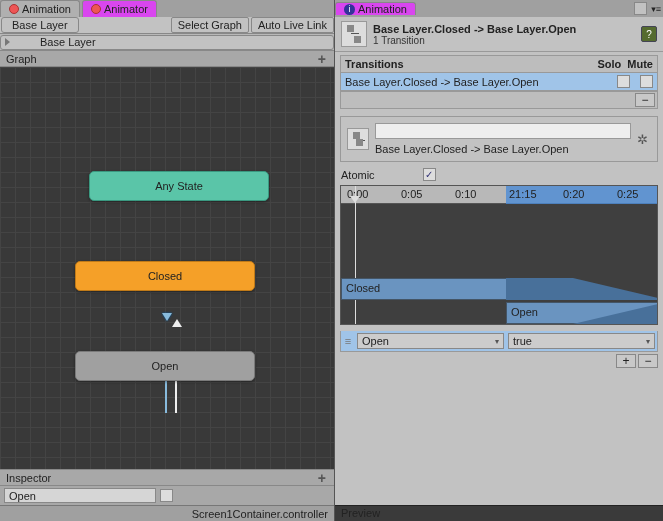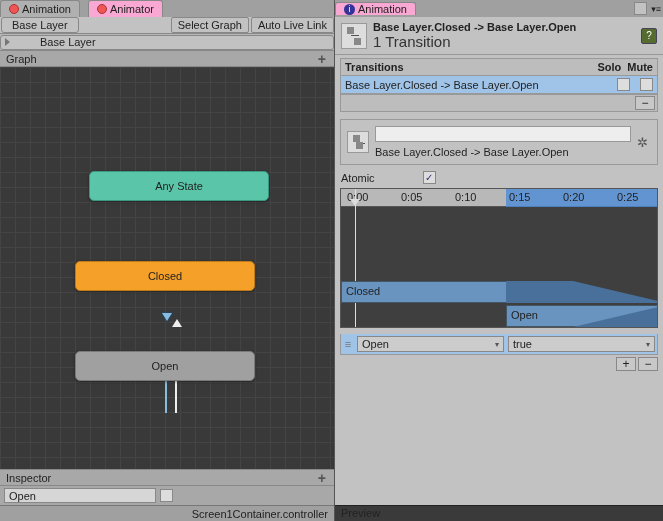--- a/index.html
+++ b/index.html
@@ -3,22 +3,22 @@
 <meta charset="utf-8">
 <style>
 *{box-sizing:border-box;margin:0;padding:0;font-family:Arial,sans-serif;font-size:11px;color:#222}
 body{background:#a0a0a0;width:663px;height:521px;overflow:hidden;position:relative}
 .root{display:flex;width:100%;height:100%}
 .left{width:335px;display:flex;flex-direction:column;border-right:1px solid #555;background:#a0a0a0}
 .right{flex:1;display:flex;flex-direction:column;background:#c2c2c2}
 
 
 .tabrow{display:flex;align-items:stretch;height:17px;background:#a0a0a0}
-.tab{display:flex;align-items:center;gap:3px;padding:0 8px;background:#b0b0b0;border:1px solid #888;border-bottom:none;border-radius:3px 3px 0 0;margin-right:8px;cursor:pointer}
-.tab.active{background:#f9a8d4}
+.tab{display:flex;align-items:center;gap:3px;padding:0 8px;background:#b0b0b0;border:1px solid #888;border-bottom:none;border-radius:3px 3px 0 0;margin-right:2px;cursor:pointer}
+.tab.active{background:#d946ef}
 .tab .ico{width:10px;height:10px;border-radius:50%}
 .clockico{background:#e55;border:1px solid #a33}
 .personico{background:#e55;border:1px solid #a33}
 .helpico{background:#339;color:#fff;border-radius:50%;width:11px;height:11px;font-size:9px;display:flex;align-items:center;justify-content:center}
 
 .toolbar{display:flex;align-items:center;height:17px;background:#c2c2c2;border-bottom:1px solid #888}
 .crumb{padding:1px 10px;background:#c2c2c2;border:1px solid #888;border-radius:3px;margin:0 1px;cursor:pointer}
 .tbtn{padding:1px 6px;border:1px solid #888;background:#c2c2c2;border-radius:2px;margin-left:2px;cursor:pointer}
 
 .layerbar{display:flex;align-items:center;height:17px;background:#b8b8b8;border-bottom:1px solid #888}
@@ -51,21 +51,21 @@
 .rlock{width:13px;height:13px;border:1px solid #888;background:#c2c2c2;margin-right:2px;cursor:pointer}
 .popmenu{font-size:9px;padding:0 2px;cursor:pointer}
 
 .insphdr{display:flex;align-items:center;gap:6px;padding:4px 6px;background:#c2c2c2;border-bottom:1px solid #999}
 .transico{width:26px;height:26px;background:#ddd;border:1px solid #999;position:relative}
 .transico::before{content:"";position:absolute;top:3px;left:5px;width:7px;height:7px;background:#888}
 .transico::after{content:"";position:absolute;bottom:3px;right:5px;width:7px;height:7px;background:#888}
 .transico .arr{position:absolute;top:11px;left:9px;width:8px;height:1px;background:#555}
 .hdrtxt{flex:1}
 .hdrtxt .t1{font-weight:bold}
-.hdrtxt .t2{font-size:15px;color:#333}
+.hdrtxt .t2{font-size:10px;color:#333}
 .helpbtn{width:16px;height:16px;background:#556b2f;color:#fff;border:1px solid #445;border-radius:2px;display:flex;align-items:center;justify-content:center;font-size:10px}
 
 .section{margin:3px 5px;background:#c2c2c2}
 .sechead{display:flex;align-items:flex-start;padding:2px 4px;background:#bdbdbd;border:1px solid #999;font-weight:bold}
 .sechead .sp{flex:1}
 .translist{border:1px solid #999;border-top:none}
 .trow{display:flex;align-items:center;padding:2px 4px;background:#a0c4e8;border-bottom:1px solid #999}
 .trow .sp{flex:1}
 .minibtns{display:flex;justify-content:flex-end;padding:1px 2px;background:#bdbdbd;border:1px solid #999;border-top:none}
 .mini{width:20px;height:14px;border:1px solid #888;background:#c8c8c8;display:flex;align-items:center;justify-content:center;font-size:12px;cursor:pointer}
@@ -218,21 +218,21 @@
       <span>Atomic</span>
       <span class="checkbox on"></span>
     </div>
 
     <div class="timeline">
       <div class="ruler">
         <div class="rulersel" style="left:165px;width:160px"></div>
         <span style="left:6px">0:00</span>
         <span style="left:60px">0:05</span>
         <span style="left:114px">0:10</span>
-        <span style="left:168px">0:15</span>
+        <span style="left:168px">21:15</span>
         <span style="left:222px">0:20</span>
         <span style="left:276px">0:25</span>
         <span style="left:316px">1</span>
       </div>
       <div class="playhead" style="left:14px"></div>
       <div class="clip" style="top:92px;left:0;width:232px">
         <span>Closed</span>
       </div>
       <svg style="position:absolute;top:92px;left:165px;width:160px;height:22px">
           <polygon points="0,0 67,0 160,22 0,22" fill="#48709a"></polygon>

